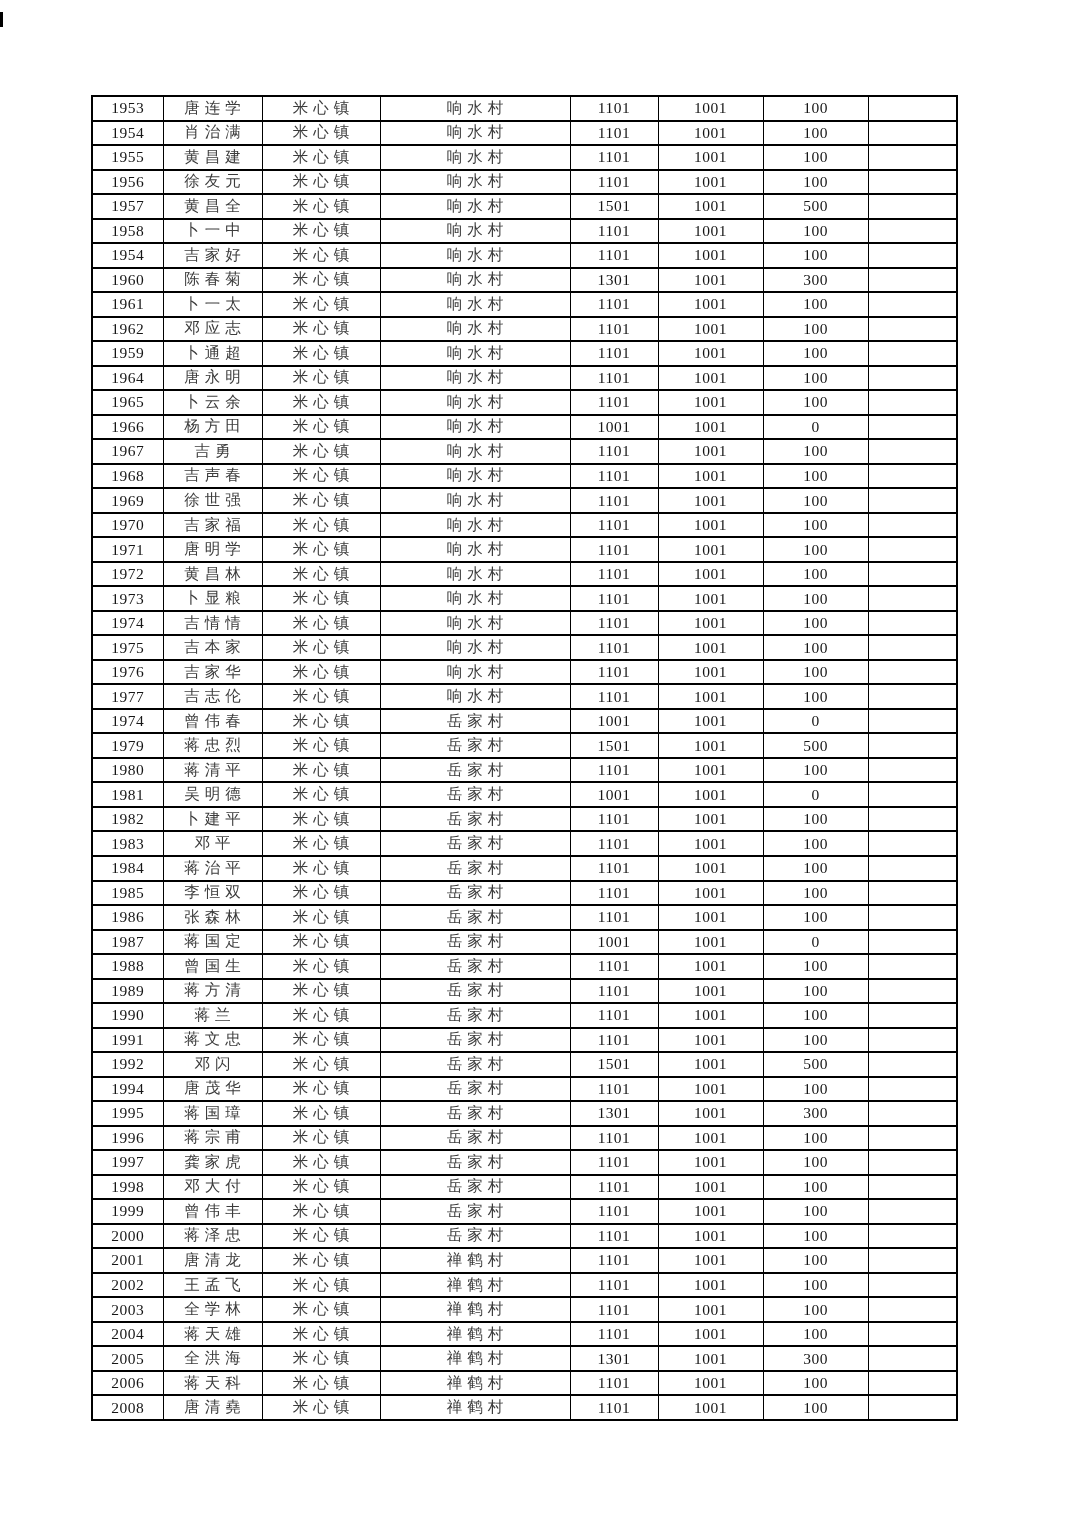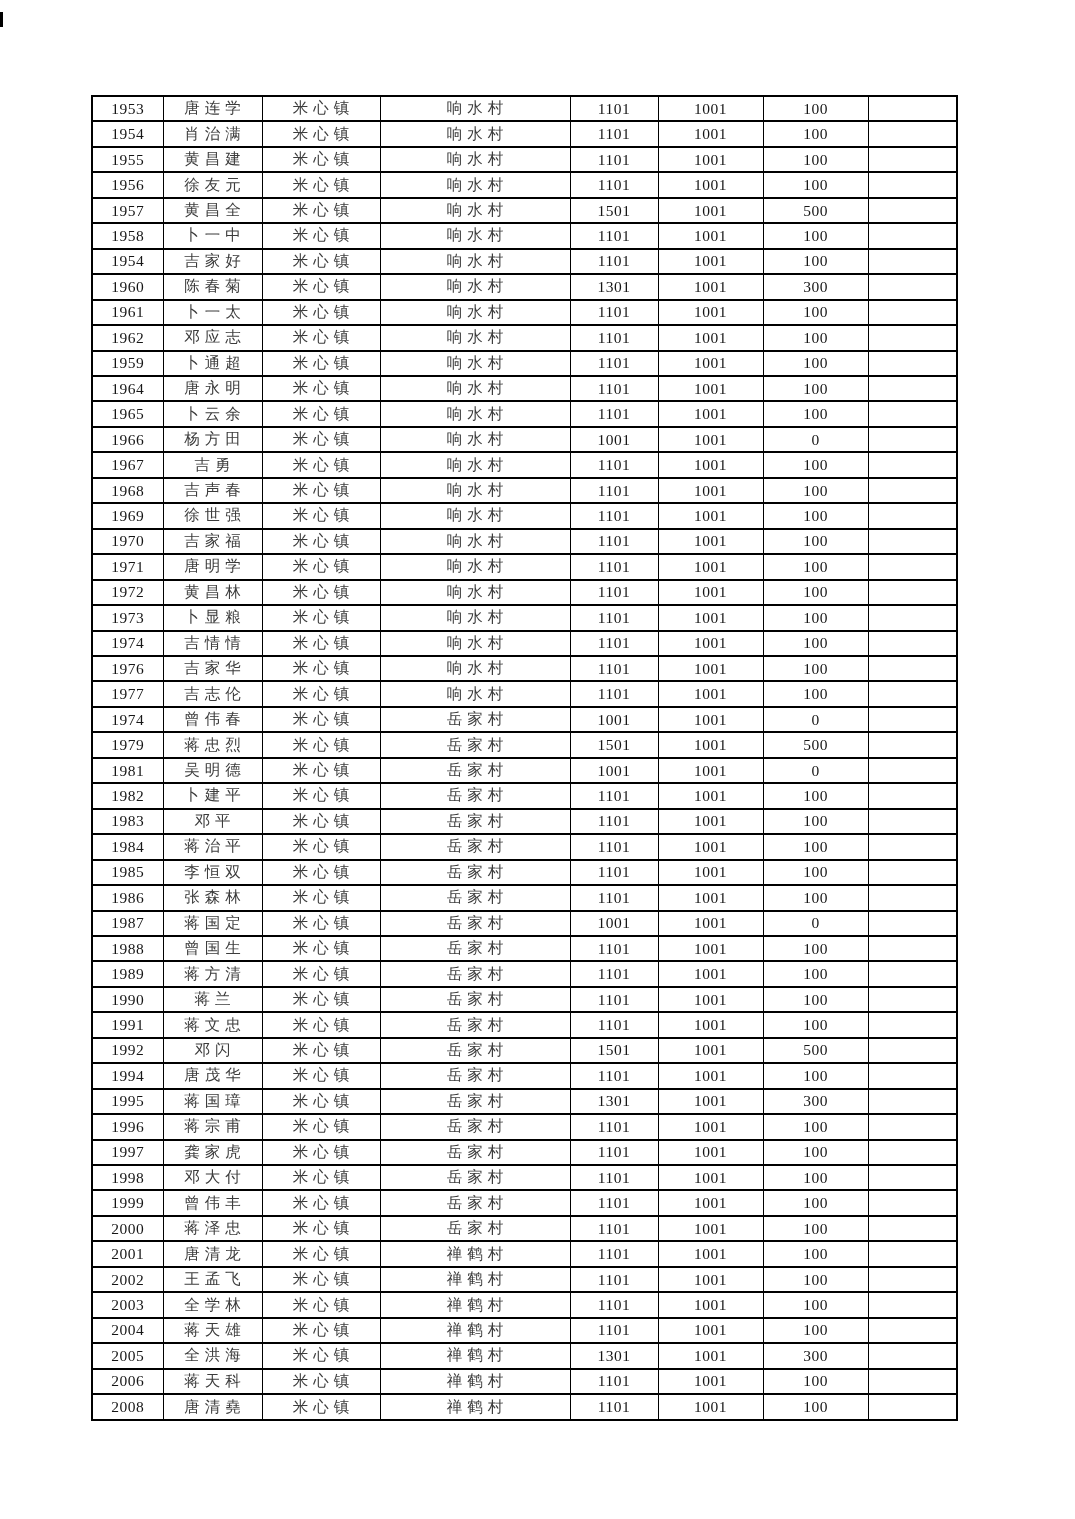--- a/index.html
+++ b/index.html
@@ -295,20 +295,30 @@
           <td class="c0">1974</td>
           <td class="c1">吉情情</td>
           <td class="c2">米心镇</td>
           <td class="c3">响水村</td>
           <td class="c4">1101</td>
           <td class="c5">1001</td>
           <td class="c6">100</td>
           <td class="c7"></td>
         </tr>
         <tr>
+          <td class="c0">1975</td>
+          <td class="c1">吉本家</td>
+          <td class="c2">米心镇</td>
+          <td class="c3">响水村</td>
+          <td class="c4">1101</td>
+          <td class="c5">1001</td>
+          <td class="c6">100</td>
+          <td class="c7"></td>
+        </tr>
+        <tr>
           <td class="c0">1976</td>
           <td class="c1">吉家华</td>
           <td class="c2">米心镇</td>
           <td class="c3">响水村</td>
           <td class="c4">1101</td>
           <td class="c5">1001</td>
           <td class="c6">100</td>
           <td class="c7"></td>
         </tr>
         <tr>
@@ -332,20 +342,30 @@
           <td class="c7"></td>
         </tr>
         <tr>
           <td class="c0">1979</td>
           <td class="c1">蒋忠烈</td>
           <td class="c2">米心镇</td>
           <td class="c3">岳家村</td>
           <td class="c4">1501</td>
           <td class="c5">1001</td>
           <td class="c6">500</td>
+          <td class="c7"></td>
+        </tr>
+        <tr>
+          <td class="c0">1980</td>
+          <td class="c1">蒋清平</td>
+          <td class="c2">米心镇</td>
+          <td class="c3">岳家村</td>
+          <td class="c4">1101</td>
+          <td class="c5">1001</td>
+          <td class="c6">100</td>
           <td class="c7"></td>
         </tr>
         <tr>
           <td class="c0">1981</td>
           <td class="c1">吴明德</td>
           <td class="c2">米心镇</td>
           <td class="c3">岳家村</td>
           <td class="c4">1001</td>
           <td class="c5">1001</td>
           <td class="c6">0</td>

